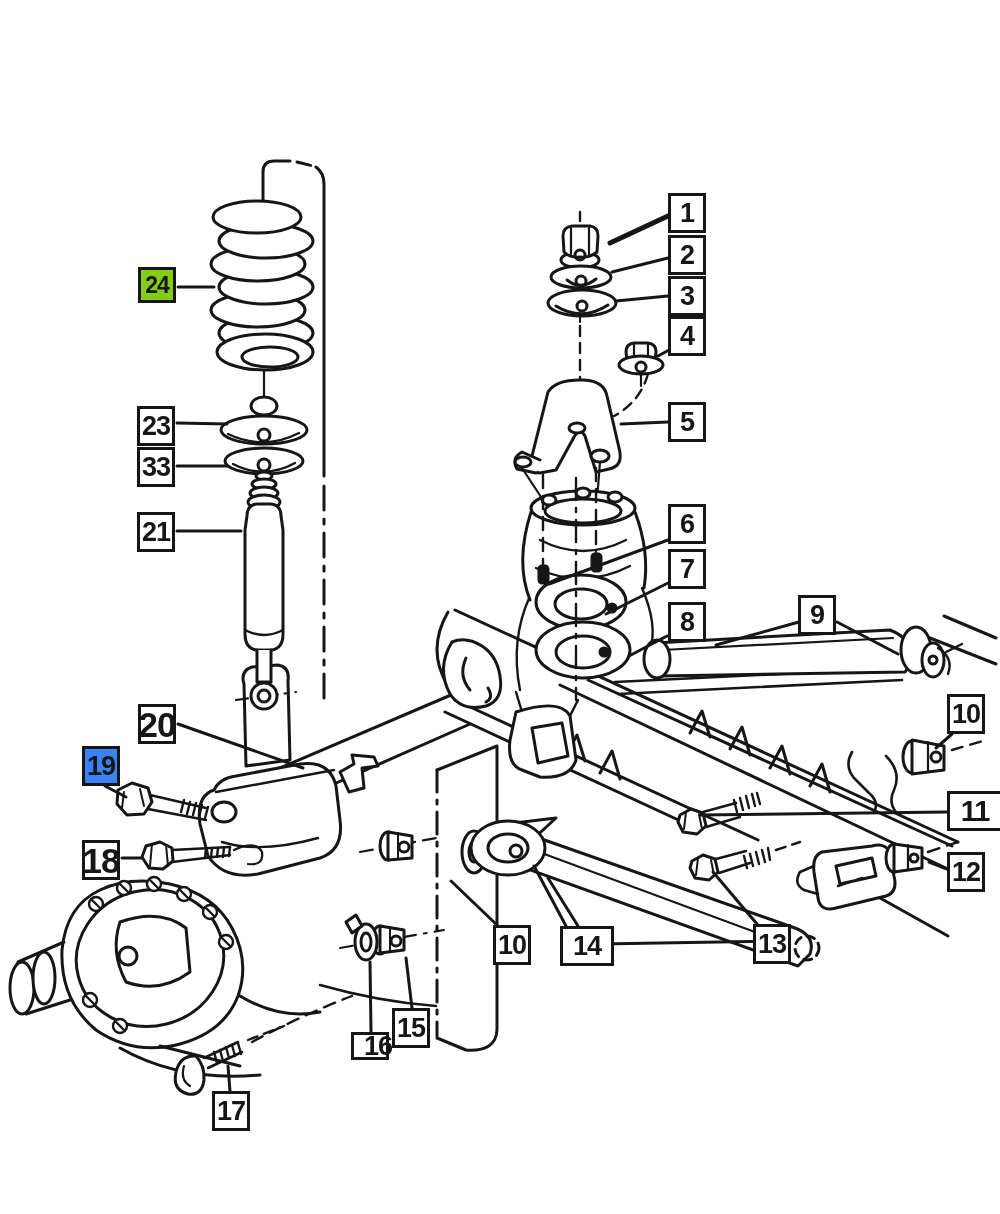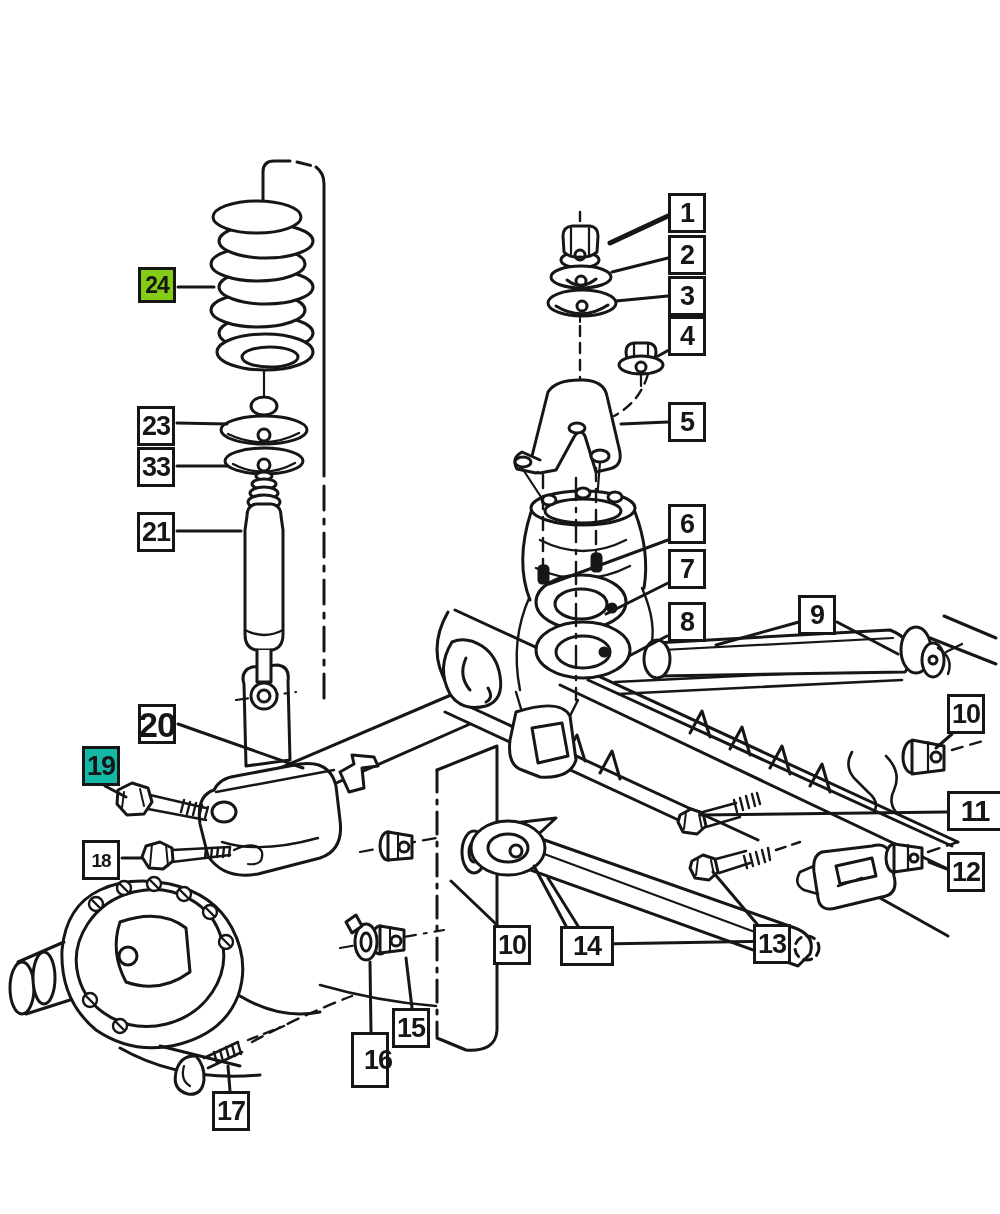--- a/index.html
+++ b/index.html
@@ -342,23 +342,23 @@
       <div class="callout" style="left: 668px; top: 549px; width: 38px; height: 40px; border-width: 3px; border-color: rgb(22, 22, 22); background: rgb(255, 255, 255); color: rgb(22, 22, 22); font-size: 27px;">7</div>
       <div class="callout" style="left: 668px; top: 602px; width: 38px; height: 40px; border-width: 3px; border-color: rgb(22, 22, 22); background: rgb(255, 255, 255); color: rgb(22, 22, 22); font-size: 27px;">8</div>
       <div class="callout" style="left: 798px; top: 595px; width: 38px; height: 40px; border-width: 3px; border-color: rgb(22, 22, 22); background: rgb(255, 255, 255); color: rgb(22, 22, 22); font-size: 27px;">9</div>
       <div class="callout" style="left: 947px; top: 694px; width: 38px; height: 40px; border-width: 3px; border-color: rgb(22, 22, 22); background: rgb(255, 255, 255); color: rgb(22, 22, 22); font-size: 27px;">10</div>
       <div class="callout" style="left: 947px; top: 791px; width: 56px; height: 40px; border-width: 3px; border-color: rgb(22, 22, 22); background: rgb(255, 255, 255); color: rgb(22, 22, 22); font-size: 29px;">11</div>
       <div class="callout" style="left: 947px; top: 852px; width: 38px; height: 40px; border-width: 3px; border-color: rgb(22, 22, 22); background: rgb(255, 255, 255); color: rgb(22, 22, 22); font-size: 27px;">12</div>
       <div class="callout" style="left: 753px; top: 924px; width: 38px; height: 40px; border-width: 3px; border-color: rgb(22, 22, 22); background: rgb(255, 255, 255); color: rgb(22, 22, 22); font-size: 27px;">13</div>
       <div class="callout" style="left: 560px; top: 926px; width: 54px; height: 40px; border-width: 3px; border-color: rgb(22, 22, 22); background: rgb(255, 255, 255); color: rgb(22, 22, 22); font-size: 27px;">14</div>
       <div class="callout" style="left: 493px; top: 925px; width: 38px; height: 40px; border-width: 3px; border-color: rgb(22, 22, 22); background: rgb(255, 255, 255); color: rgb(22, 22, 22); font-size: 27px;">10</div>
       <div class="callout" style="left: 392px; top: 1008px; width: 38px; height: 40px; border-width: 3px; border-color: rgb(22, 22, 22); background: rgb(255, 255, 255); color: rgb(22, 22, 22); font-size: 27px;">15</div>
-      <div class="callout" style="left: 351px; top: 1032px; width: 38px; height: 56px; border-width: 3px; border-color: rgb(22, 22, 22); background: rgb(255, 255, 255); color: rgb(22, 22, 22); font-size: 27px; padding-left: 16px;">16</div>
+      <div class="callout" style="left: 351px; top: 1032px; width: 38px; height: 28px; border-width: 3px; border-color: rgb(22, 22, 22); background: rgb(255, 255, 255); color: rgb(22, 22, 22); font-size: 27px; padding-left: 16px;">16</div>
       <div class="callout" style="left: 212px; top: 1091px; width: 38px; height: 40px; border-width: 3px; border-color: rgb(22, 22, 22); background: rgb(255, 255, 255); color: rgb(22, 22, 22); font-size: 27px; text-align: right;">17</div>
-      <div class="callout" style="left: 82px; top: 840px; width: 38px; height: 40px; border-width: 3px; border-color: rgb(22, 22, 22); background: rgb(255, 255, 255); color: rgb(22, 22, 22); font-size: 19px;">18</div>
-      <div class="callout" style="left: 82px; top: 746px; width: 38px; height: 40px; border-width: 3px; border-color: rgb(22, 22, 22); background: #14b8a6; color: rgb(22, 22, 22); font-size: 27px;">19</div>
+      <div class="callout" style="left: 82px; top: 840px; width: 38px; height: 40px; border-width: 3px; border-color: rgb(22, 22, 22); background: rgb(255, 255, 255); color: rgb(22, 22, 22); font-size: 35px;">18</div>
+      <div class="callout" style="left: 82px; top: 746px; width: 38px; height: 40px; border-width: 3px; border-color: rgb(22, 22, 22); background: #3b82f6; color: rgb(22, 22, 22); font-size: 27px;">19</div>
       <div class="callout" style="left: 138px; top: 704px; width: 38px; height: 40px; border-width: 3px; border-color: rgb(22, 22, 22); background: rgb(255, 255, 255); color: rgb(22, 22, 22); font-size: 35px;">20</div>
       <div class="callout" style="left: 137px; top: 512px; width: 38px; height: 40px; border-width: 3px; border-color: rgb(22, 22, 22); background: rgb(255, 255, 255); color: rgb(22, 22, 22); font-size: 27px;">21</div>
       <div class="callout" style="left: 137px; top: 447px; width: 38px; height: 40px; border-width: 3px; border-color: rgb(22, 22, 22); background: rgb(255, 255, 255); color: rgb(22, 22, 22); font-size: 27px;">33</div>
       <div class="callout" style="left: 137px; top: 406px; width: 38px; height: 40px; border-width: 3px; border-color: rgb(22, 22, 22); background: rgb(255, 255, 255); color: rgb(22, 22, 22); font-size: 27px;">23</div>
       <div class="callout" style="left: 138px; top: 267px; width: 38px; height: 36px; border-width: 3px; border-color: rgb(22, 22, 22); background: #84cc16; color: rgb(22, 22, 22); font-size: 23px;">24</div>
     </div>
 </div>
 
 </body></html>

